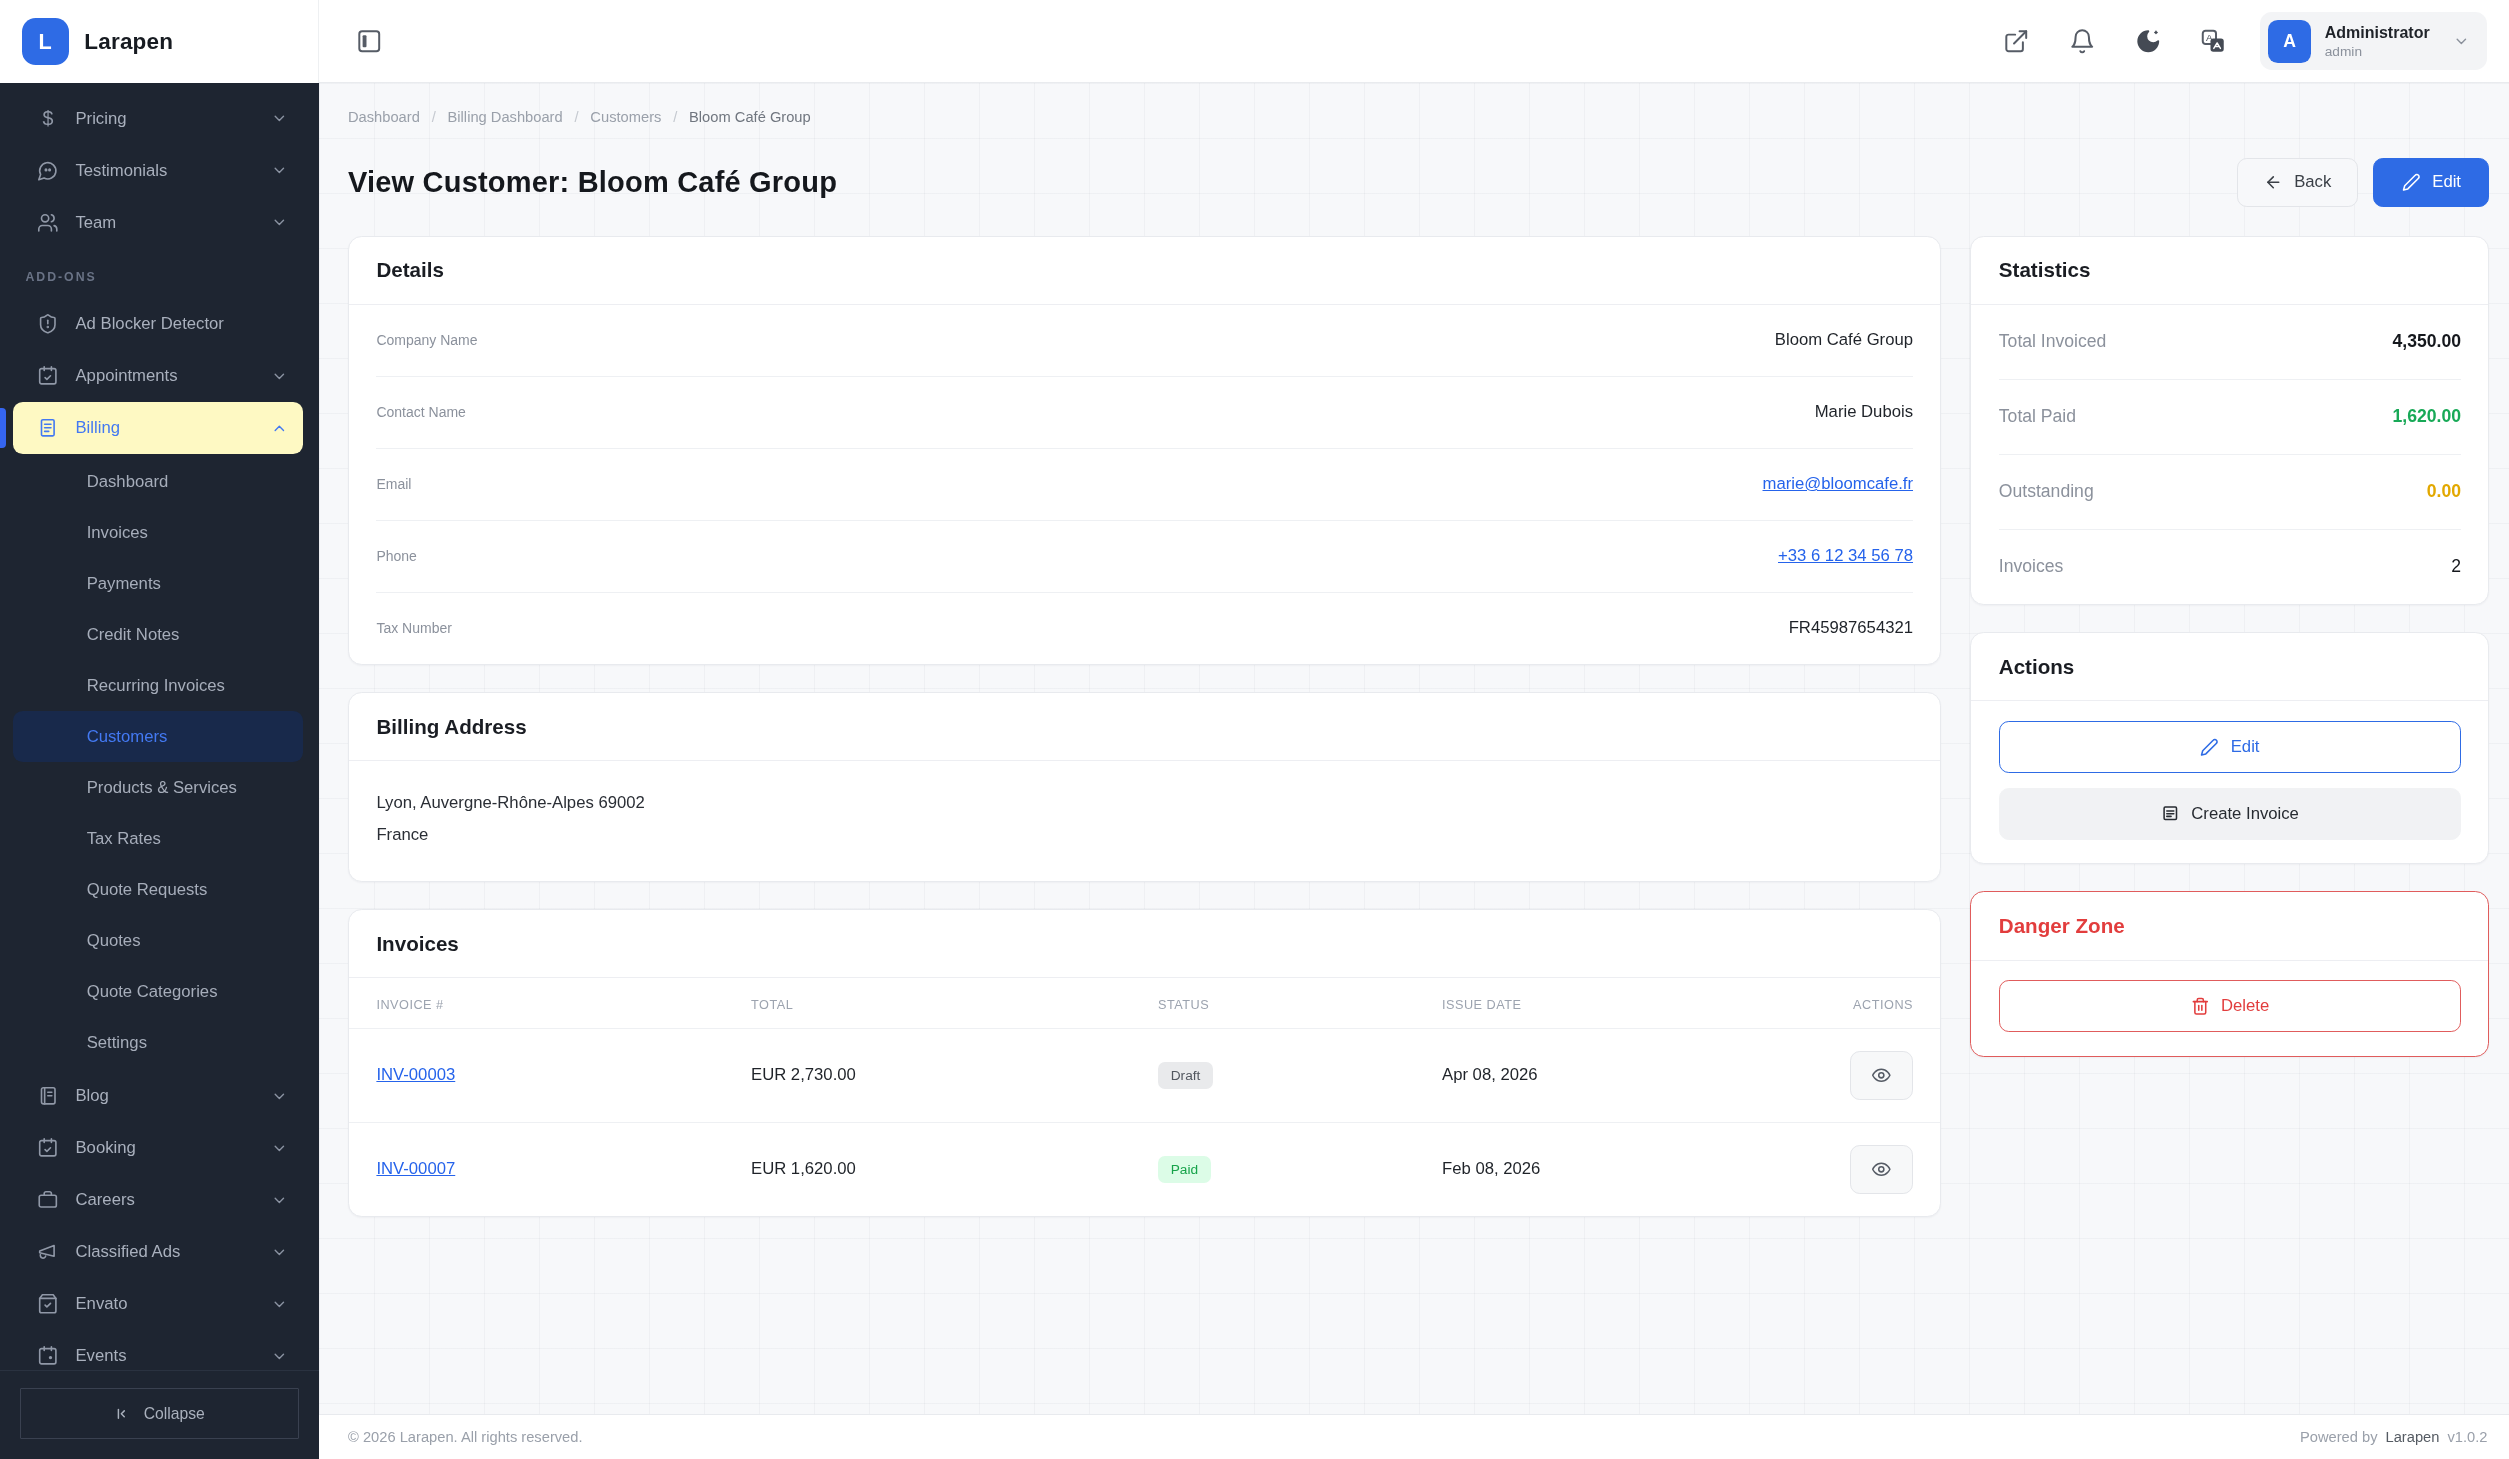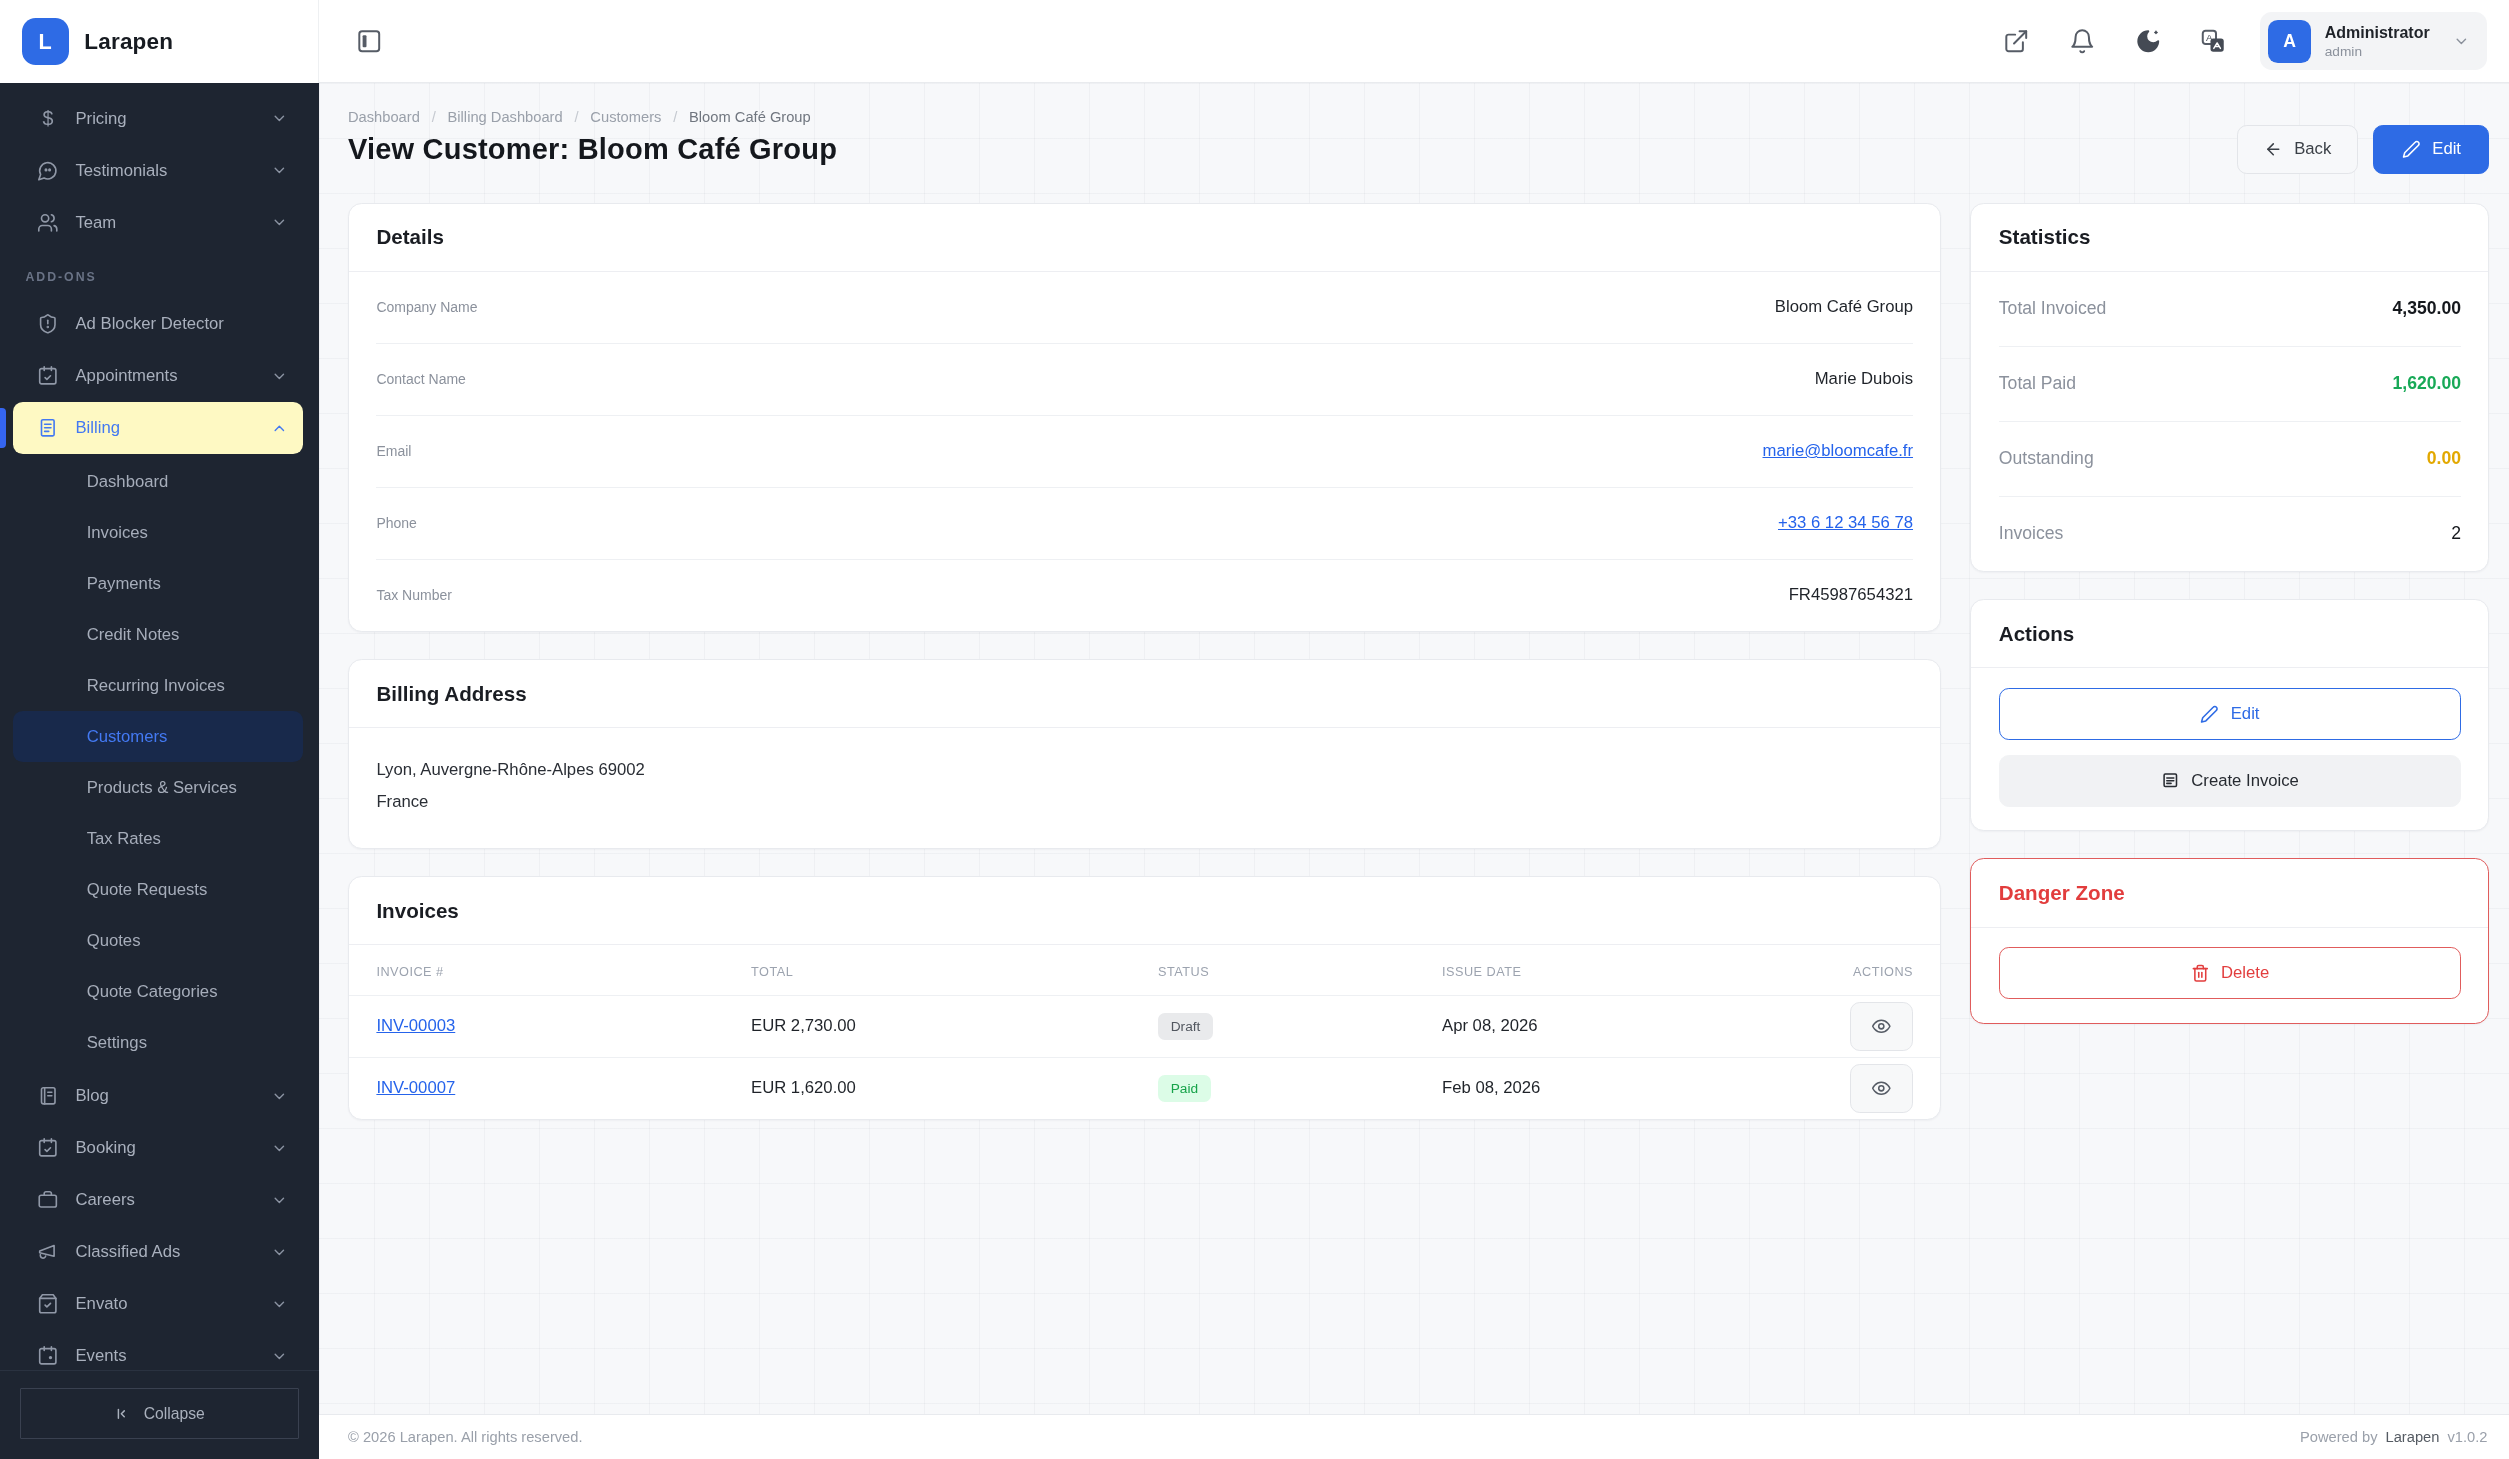--- a/index.html
+++ b/index.html
@@ -47,21 +47,21 @@
     background-color:#f7f8fa;
     background-image:linear-gradient(to right, rgba(25,35,60,.035) 1px, transparent 1px),
                      linear-gradient(to bottom, rgba(25,35,60,.035) 1px, transparent 1px);
     background-size:55px 55px; }
 
   .breadcrumb { display:flex; align-items:center; gap:11.8px; font-size:14.7px; color:#9aa0aa; }
   .breadcrumb a { color:#9aa0aa; text-decoration:none; cursor:pointer; }
   .breadcrumb .sep { color:#c5c9d0; }
   .breadcrumb .current { color:#70767f; }
 
-  .title-row { display:flex; align-items:center; justify-content:space-between; }
+  .title-row { display:flex; align-items:center; justify-content:space-between; margin-top:33px; }
   .page-title { font-size:29px; font-weight:bold; color:#15181d; letter-spacing:0.2px; }
   .title-actions { display:flex; gap:15.7px; }
   .btn { display:inline-flex; align-items:center; justify-content:center; gap:11.8px; height:49px; border-radius:9.8px; font-size:16.7px; font-family:inherit; cursor:pointer; }
   .btn svg { width:18.6px; height:18.6px; stroke-width:2; fill:none; stroke-linecap:round; stroke-linejoin:round; }
   .btn-back { background:#f7f8fa; border:1px solid #e3e5e9; color:#3a3f46; padding:0 25.5px; }
   .btn-back svg { stroke:#3a3f46; }
   .btn-primary { background:#2e6be5; border:1px solid #2e6be5; color:#fff; padding:0 27.4px; }
   .btn-primary svg { stroke:#fff; }
 
   .grid { display:grid; grid-template-columns:1fr 519px; gap:27.4px 29px; margin-top:29px; align-items:start; }
@@ -77,21 +77,21 @@
   .d-value { font-size:16.7px; color:#1f2329; font-weight:500; }
   a.link { color:#2563eb; text-decoration:underline; cursor:pointer; font-size:16.7px; }
 
   .addr-body { padding:25.5px 27.4px 29px; font-size:16.7px; color:#2a2e35; line-height:1.95; }
 
   table.inv { width:100%; border-collapse:collapse; table-layout:fixed; }
   table.inv col.c1{width:402px} table.inv col.c2{width:407px} table.inv col.c3{width:284px} table.inv col.c4{width:304px}
   table.inv th { font-size:12.7px; letter-spacing:0.5px; color:#9ca3af; font-weight:normal; text-align:left; padding:19.6px 0 15.7px; border-bottom:1px solid #eef0f3; }
   table.inv th:first-child, table.inv td:first-child { padding-left:27.4px; }
   table.inv th:last-child, table.inv td:last-child { text-align:right; padding-right:27.4px; }
-  table.inv td { padding:6px 0; font-size:16.7px; color:#1f2329; border-bottom:1px solid #eef0f3; }
+  table.inv td { padding:22px 0; font-size:16.7px; color:#1f2329; border-bottom:1px solid #eef0f3; }
   table.inv tr:last-child td { border-bottom:none; }
   .badge { display:inline-block; font-size:13.7px; padding:5.9px 12.7px; border-radius:6.9px; }
   .badge.draft { background:#e9eaec; color:#52575f; }
   .badge.paid { background:#dcfce7; color:#17a34a; }
   .date-cell { color:#4a4f57; }
   .eye-btn { display:inline-flex; align-items:center; justify-content:center; width:63px; height:49px; border-radius:9.8px; border:1px solid #e3e5e9; background:#f7f8f9; cursor:pointer; }
   .eye-btn svg { width:20.6px; height:20.6px; stroke:#565c66; stroke-width:1.8; fill:none; stroke-linecap:round; stroke-linejoin:round; }
 
   .stat-rows { padding:0 27.4px; }
   .s-row { display:flex; align-items:center; justify-content:space-between; padding:26.5px 0; border-bottom:1px solid #eef0f3; }

